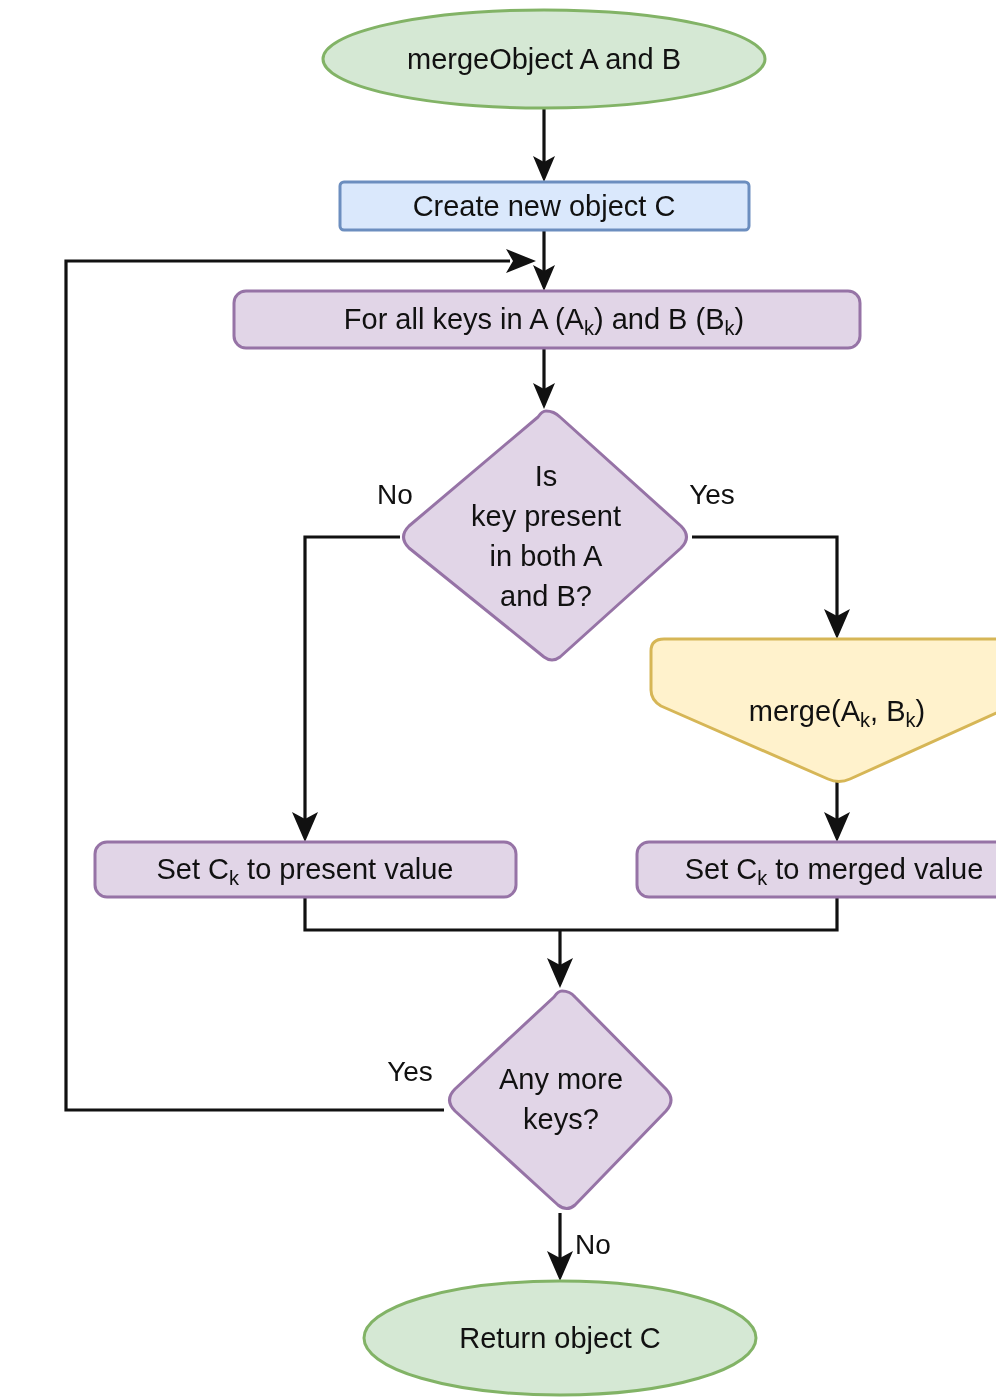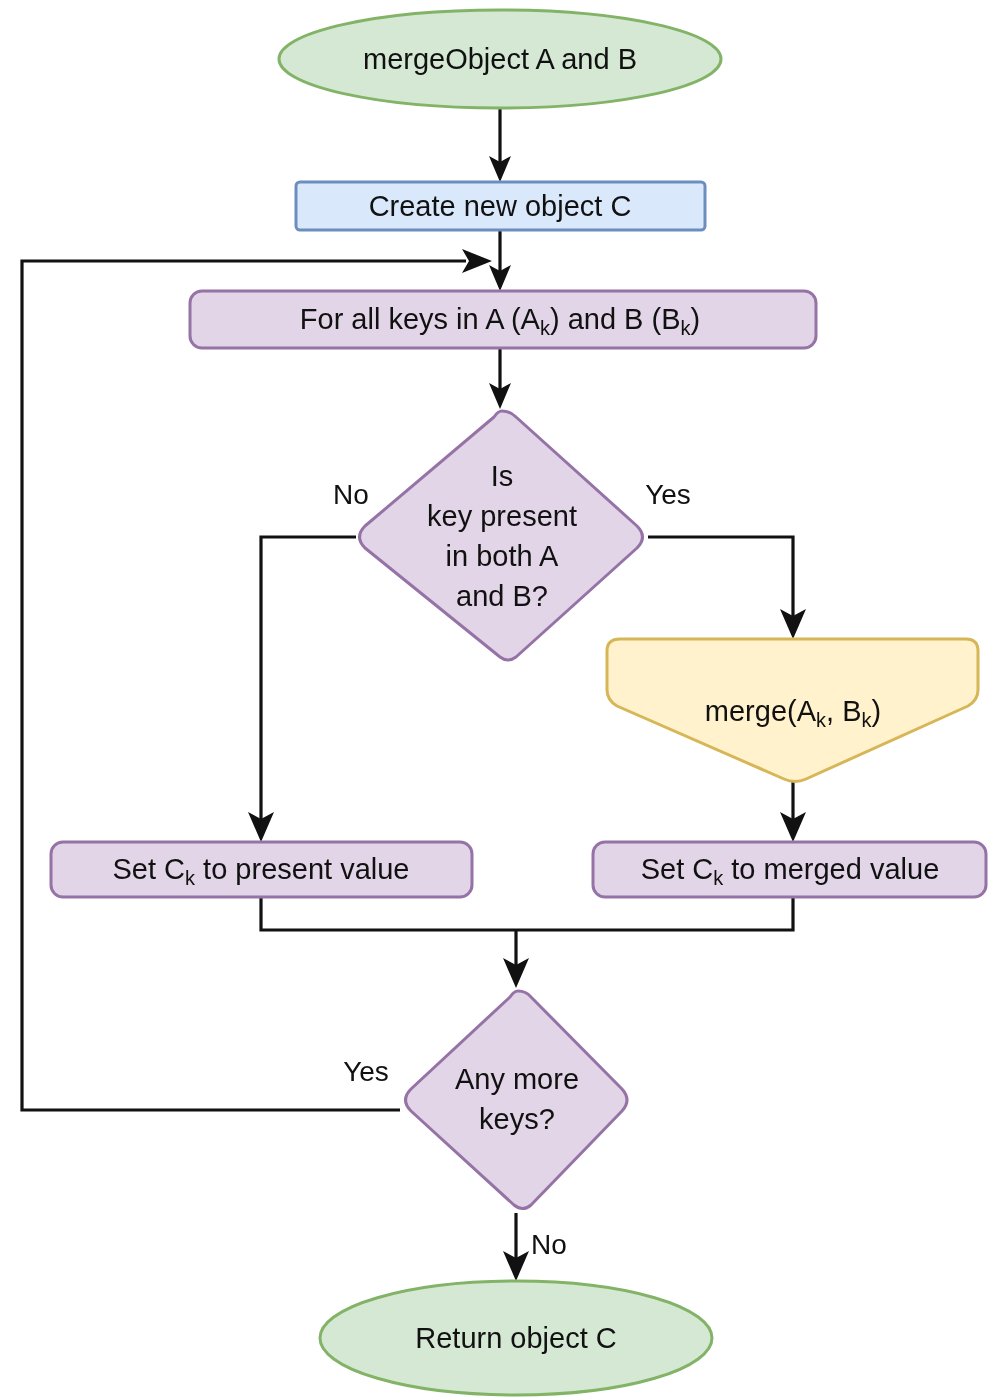--- a/index.html
+++ b/index.html
@@ -10,20 +10,21 @@
   body {
     width: 996px;
     height: 1398px;
     font-family: "Liberation Sans", sans-serif;
     overflow: hidden;
   }
   #flowchart-root {
     position: relative;
     width: 848px;
     height: 1398px;
+    margin-left: 44px;
   }
   svg.diagram {
     display: block;
     width: 996px;
     height: 1398px;
   }
   .node-shape {
     stroke-width: 3;
     stroke-linejoin: round;
   }

